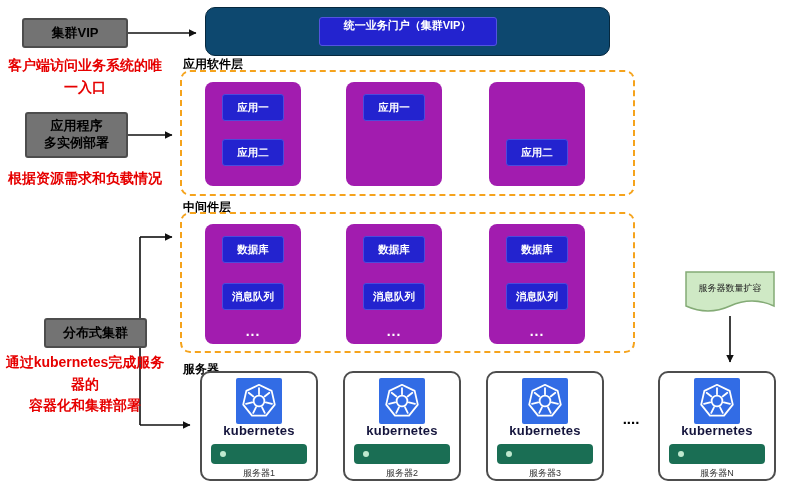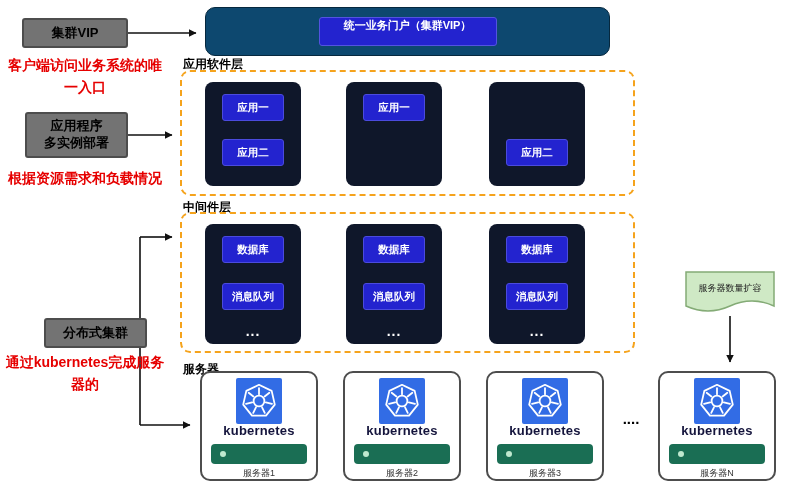--- a/index.html
+++ b/index.html
@@ -18,21 +18,21 @@
   .portal-outer { position:absolute; left:205px; top:7px; width:405px; height:49px;
                   background:#0d486f; border:1px solid #06283e; border-radius:10px;
                   display:flex; align-items:center; justify-content:center; }
   .portal-inner { width:178px; height:29px; background:#2323cf; border:1px solid #5353e0;
                   border-radius:3px; display:flex; align-items:flex-start; justify-content:center;
                   color:#fff; font-size:11px; font-weight:bold; }
 
   .dashed-layer { position:absolute; border:2px dashed #f5a31c; border-radius:10px; }
   .layer-title  { position:absolute; font-size:12px; font-weight:bold; color:#000; }
 
-  .navy-node { position:absolute; background:#0f172a; border-radius:8px; }
+  .navy-node { position:absolute; background:#a21caf; border-radius:8px; }
   .chip { position:absolute; left:50%; transform:translateX(-50%); width:62px; height:27px;
           background:#2323cf; border:1px solid #4b4bdd; border-radius:3px; color:#fff;
           font-size:10.5px; font-weight:bold; display:flex; align-items:center; justify-content:center; }
   .node-more { position:absolute; left:0; right:0; bottom:6px; text-align:center;
                color:#fff; font-weight:bold; font-size:14px; letter-spacing:1px; line-height:1; }
 
   .server-card { position:absolute; width:118px; height:110px; background:#fff;
                  border:2px solid #4d4d4d; border-radius:10px; }
   .k8s-square { position:absolute; left:50%; transform:translateX(-50%); top:5px;
                 width:46px; height:46px; background:#326ce5; border-radius:2px;
@@ -86,20 +86,21 @@
   </div>
   <div class="rednote" style="left:2px; top:168px; width:166px;">
     <div>根据资源需求和负载情况</div>
   </div>
 
   <div class="lbox" style="left:25px; top:318px; width:103px; height:30px;margin-left:19px;">
     <span>分布式集群</span>
   </div>
   <div class="rednote" style="left:2px; top:352px; width:166px;">
     <div>通过kubernetes完成服务器的</div>
+    <div>容器化和集群部署</div>
   </div>
 
   <div class="portal-outer">
     <div class="portal-inner">
       <span>统一业务门户（集群VIP）</span>
     </div>
   </div>
 
   <div class="layer-title" style="left:183px; top:56px;">应用软件层</div>
   <div class="dashed-layer" style="left:180px; top:70px; width:455px; height:126px;"></div>

